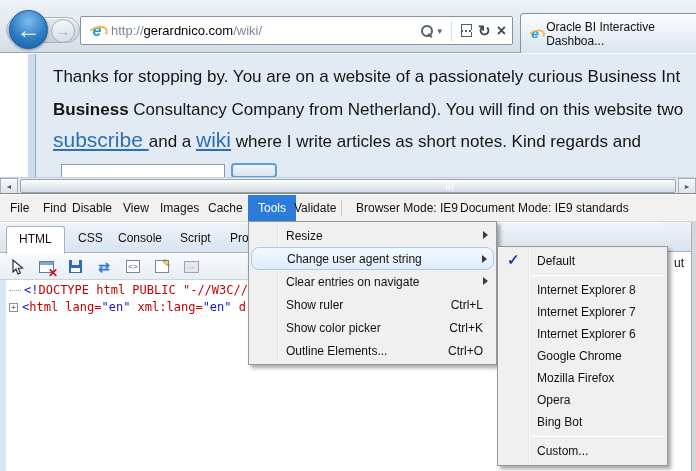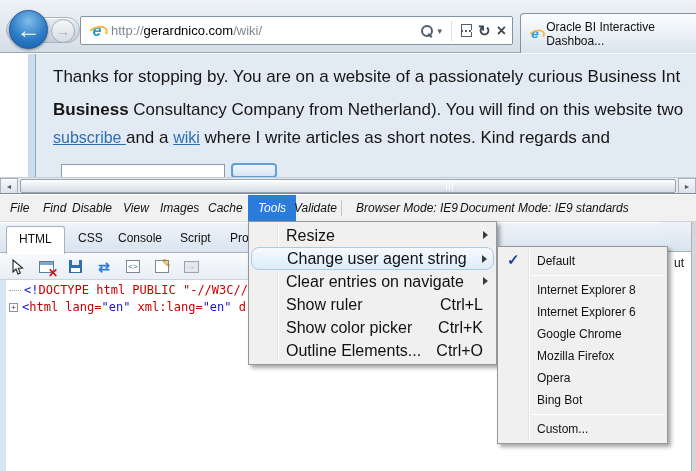--- a/index.html
+++ b/index.html
@@ -43,38 +43,38 @@
   .stop-g { font-size:16px; font-weight:bold; color:#3C4750; line-height:14px; }
   .btab { position:absolute; left:520px; top:13px; width:180px; height:40px;
     background:linear-gradient(#FBFDFE,#DAE4EE); border:1px solid #8493A4; border-bottom:none;
     border-radius:4px 4px 0 0; display:flex; align-items:center; font-size:12px; color:#101010; }
   .btab .ie-ico { transform:scale(.85); margin:0 3px 0 6px; }
   
   .page { position:absolute; left:0; top:54px; width:696px; height:123px; background:#E2EAF3; overflow:hidden;margin-left:28px; }
   .page-strip { position:absolute; left:0; top:-2px; width:8px; height:130px; background:#CBDCEC; border-right:1px solid #93A9BE; }
   .pline { position:absolute; left:25px; white-space:nowrap; font-size:17px; color:#161616; }
   .pl1 { top:13px; } .pl2 { top:46px; } .pl3 { top:74px; }
-  .plink { font-size:16px; color:#2D6FB3; text-decoration:underline; }
+  .plink { font-size:21px; color:#2D6FB3; text-decoration:underline; }
   .mini-input { position:absolute; left:33px; top:110px; width:164px; height:14px; background:#fff; border:1px solid #8A9AAB; }
   .mini-btn { position:absolute; left:203px; top:109px; width:46px; height:15px;
     border:2px solid #5E9FD8; border-radius:4px; background:linear-gradient(#EFF5FB,#D9E6F2); }
   
   .hscroll { position:absolute; left:0; top:177px; width:696px; height:16px; background:#E7EBF0; border-top:1px solid #C3CBD3; }
   .hs-btn { position:absolute; top:0; width:18px; height:16px;
     background:linear-gradient(#F7F9FB,#DDE2E8); border:1px solid #A8B1BB;
     display:flex; align-items:center; justify-content:center; font-size:7px; color:#4F5964; }
   .hs-thumb { position:absolute; left:20px; top:1px; width:656px; height:14px;
     background:linear-gradient(#FDFEFE,#D4DBE2); border:1px solid #99A3AD; border-radius:2px; }
   .hs-grip { position:absolute; left:425px; top:3px; display:flex; gap:2px; }
   .hs-grip i { width:1px; height:7px; background:#8E98A2; border-right:1px solid #fff; }
   
   .devtools { position:absolute; left:0; top:193px; width:696px; height:278px; background:#fff; border-top:1px solid #7E8994; }
   .dt-menubar { position:absolute; left:0; top:1px; width:696px; height:27px; background:#F1F1F1;
     border-bottom:1px solid #D5D5D5; font-size:12px; color:#111; }
-  .mi { position:absolute; top:0; height:26px; display:flex; align-items:center;font-style:italic; }
+  .mi { position:absolute; top:0; height:26px; display:flex; align-items:center; }
   .mi-sel { background:#2B7CD8; color:#fff; justify-content:center; }
   .mbar-sep { position:absolute; left:341px; top:5px; width:1px; height:16px; background:#C6C6C6; }
   .dt-tabstrip { position:absolute; left:0; top:29px; width:696px; height:30px;
     background:linear-gradient(#EDF3F9,#D9E4EF); border-bottom:1px solid #A7B2BE; font-size:12px; color:#101010; }
   .dtab { position:absolute; top:8px; }
   .dtab-active { top:3px; height:28px; background:#fff; border:1px solid #A7B2BE; border-bottom:none;
     border-radius:3px 3px 0 0; padding:5px 12px 0 12px; z-index:2; }
   .dt-toolbar { position:absolute; left:0; top:60px; width:696px; height:26px;
     background:linear-gradient(#F8FAFC,#E8EEF4); border-bottom:1px solid #CBD4DC;
     display:flex; align-items:center; gap:11px; padding-left:8px; }
@@ -102,21 +102,21 @@
   .plus-box { display:inline-flex; width:9px; height:9px; border:1px solid #8A949E; background:#fff;
     align-items:center; justify-content:center; font-size:8px; line-height:8px; color:#333;
     vertical-align:middle; margin-right:4px; font-family:"Liberation Sans",sans-serif; }
   
   .right-frag { position:absolute; left:660px; top:222px; width:36px; height:249px; background:#fff; z-index:1; }
   .right-frag .strip { height:30px; background:linear-gradient(#EDF3F9,#D9E4EF); border-bottom:1px solid #A7B2BE; }
   .right-frag .lbl { font-size:12px; color:#101010; padding:4px 0 0 14px; }
   .right-edge { position:absolute; left:691px; top:222px; width:5px; height:249px; background:#D3D7DB; border-left:1px solid #AAB0B6; z-index:1; }
   
   .menu { position:absolute; left:248px; top:221px; width:249px; background:#F0F0F0;
-    border:1px solid #979797; box-shadow:3px 3px 4px rgba(0,0,0,.35); padding:2px 0; z-index:5; font-size:16px; color:#111; }
+    border:1px solid #979797; box-shadow:3px 3px 4px rgba(0,0,0,.35); padding:2px 0; z-index:5; font-size:12px; color:#111; }
   .menu::before { content:""; position:absolute; left:28px; top:2px; bottom:2px; width:1px;
     background:#E2E3E4; border-right:1px solid #fff; }
   .m-item { position:relative; height:23px; display:flex; align-items:center; padding-left:37px; }
   .m-item .shortcut { position:absolute; right:13px; }
   .subarrow { position:absolute; right:8px; top:7px; width:0; height:0;
     border-left:5px solid #3A3A3A; border-top:4px solid transparent; border-bottom:4px solid transparent; }
   .m-item.hl { background:linear-gradient(#F5FAFE,#DDECFA); border:1px solid #A8CBE8; border-radius:8px;
     margin:0 2px; padding-left:35px; }
   .m-item.hl .subarrow { right:6px; }
   .submenu { position:absolute; left:497px; top:246px; width:171px; background:#F0F0F0;
@@ -281,20 +281,23 @@
   <div class="submenu">
     <div class="s-item">
       <span class="s-check">✓</span>
       <span>Default</span>
     </div>
     <div class="m-sep"></div>
     <div class="s-item">
         <span>Internet Explorer 8</span>
       </div>
     <div class="s-item">
+        <span>Internet Explorer 7</span>
+      </div>
+    <div class="s-item">
         <span>Internet Explorer 6</span>
       </div>
     <div class="s-item">
         <span>Google Chrome</span>
       </div>
     <div class="s-item">
         <span>Mozilla Firefox</span>
       </div>
     <div class="s-item">
         <span>Opera</span>

